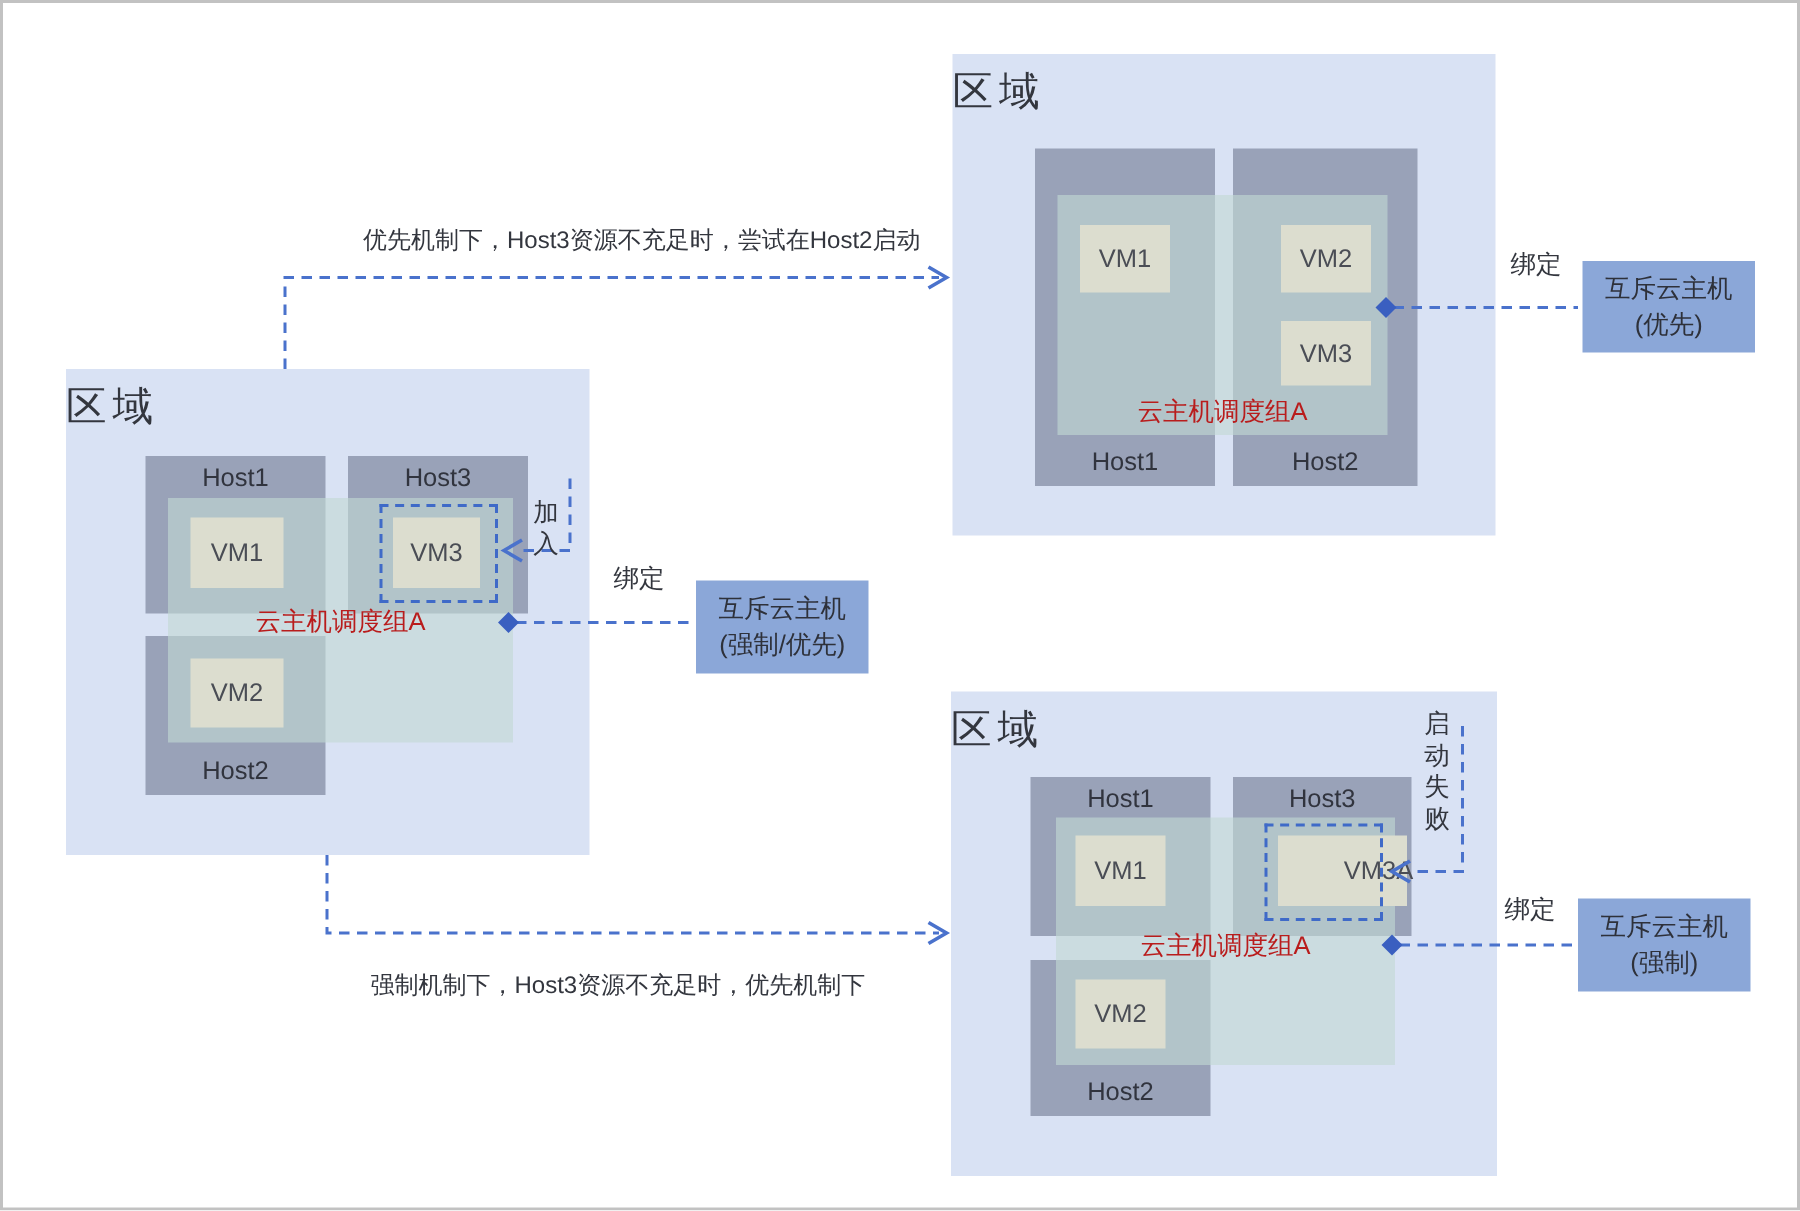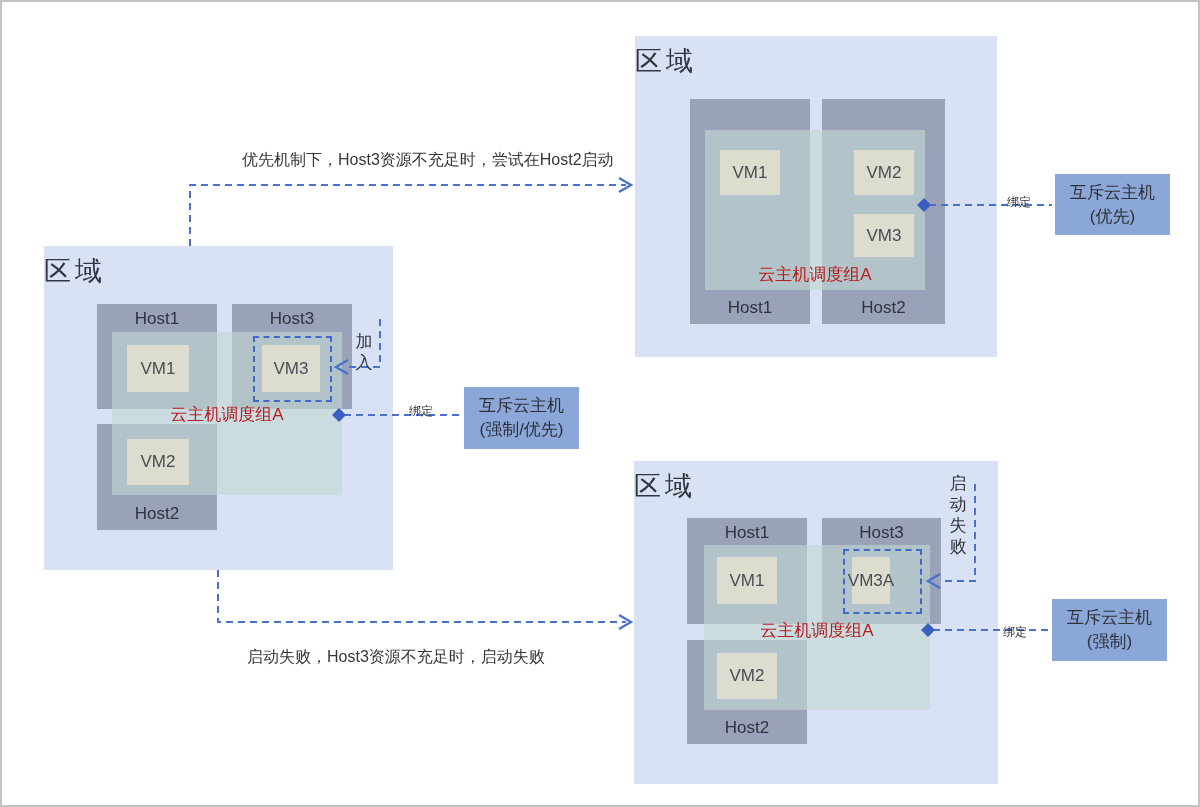--- a/index.html
+++ b/index.html
@@ -26,21 +26,21 @@
              background:transparent;}
 
   
   svg.connectors{position:absolute;left:0;top:0;z-index:7;pointer-events:none;}
   .dash{stroke:#4a72cc;stroke-width:2;fill:none;stroke-dasharray:7 5;}
   .head{stroke:#4a72cc;stroke-width:2.4;fill:none;}
   .diamond{fill:#3a5fc0;stroke:none;}
 
   
   .note{position:absolute;font-size:16px;color:#33363e;white-space:nowrap;z-index:8;}
-  .tag{position:absolute;font-size:12px;color:#33363e;white-space:nowrap;z-index:8;margin-top:29px;}
+  .tag{position:absolute;font-size:17px;color:#33363e;white-space:nowrap;z-index:8;}
   .vtag{position:absolute;width:20px;font-size:17px;line-height:21px;
         color:#33363e;word-break:break-all;text-align:center;z-index:8;}
   .badge{position:absolute;background:#8ba7d8;color:#2e313a;text-align:center;
          font-size:17px;line-height:24px;padding-top:7px;box-sizing:border-box;z-index:8;}
 </style>
 </head>
 <body>
 
 <div class="canvas">
 
@@ -94,21 +94,21 @@
       <div class="host-label top">Host3</div>
     </div>
     <div class="host" style="left:53px;top:179px;width:120px;height:104px;">
       <div class="host-label bottom">Host2</div>
     </div>
 
     <div class="overlay" style="left:70px;top:84px;width:226px;height:165px;"></div>
     <div class="group-label" style="left:70px;top:158px;width:226px;">云主机调度组A</div>
 
     <div class="vm" style="left:83px;top:96px;width:60px;height:47px;">VM1</div>
-    <div class="vm" style="left:218px;top:96px;width:38px;height:47px;">VM3A</div>
+    <div class="vm" style="left:218px;top:96px;width:38px;height:47px;padding-left:48px;">VM3A</div>
     <div class="vm-dashed" style="left:209px;top:88px;width:75px;height:61px;"></div>
     <div class="vm" style="left:83px;top:192px;width:60px;height:46px;">VM2</div>
   </section>
 
   <svg class="connectors" width="1200" height="807" viewBox="0 0 1200 807">
 
     <path class="dash" d="M188 244 L188 183 L624 183"></path>
     <path class="head" d="M617 176 L629 183 L617 190"></path>
 
     <path class="dash" d="M216 568 L216 620 L624 620"></path>
@@ -124,21 +124,21 @@
     <path class="diamond" d="M337 406 L344 413 L337 420 L330 413 Z"></path>
 
     <path class="dash" d="M927 203 L1050 203"></path>
     <path class="diamond" d="M922 196 L929 203 L922 210 L915 203 Z"></path>
 
     <path class="dash" d="M931 628 L1047 628"></path>
     <path class="diamond" d="M926 621 L933 628 L926 635 L919 628 Z"></path>
   </svg>
 
   <div class="note" style="left:240px;top:148px;">优先机制下，Host3资源不充足时，尝试在Host2启动</div>
-  <div class="note" style="left:245px;top:645px;">启动失败，Host3资源不充足时，启动失败</div>
+  <div class="note" style="left:245px;top:645px;">强制机制下，Host3资源不充足时，优先机制下</div>
 
   <div class="vtag" style="left:352px;top:313px;margin-top:16px;">加入</div>
   <div class="vtag" style="left:946px;top:472px;font-family:Liberation Mono, monospace;">启动失败</div>
 
   <div class="tag" style="left:407px;top:372px;">绑定</div>
   <div class="tag" style="left:1005px;top:163px;">绑定</div>
   <div class="tag" style="left:1001px;top:593px;">绑定</div>
 
   <div class="badge" style="left:462px;top:385px;width:115px;height:62px;">
     <div>互斥云主机</div>

